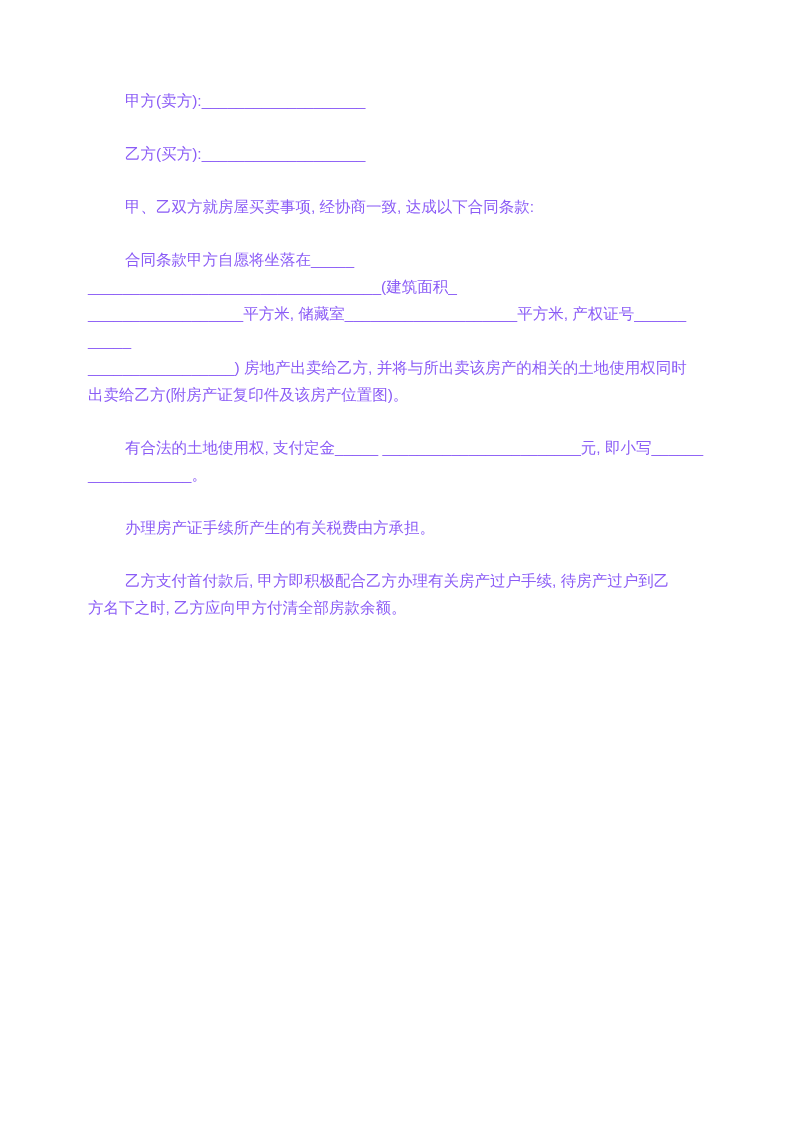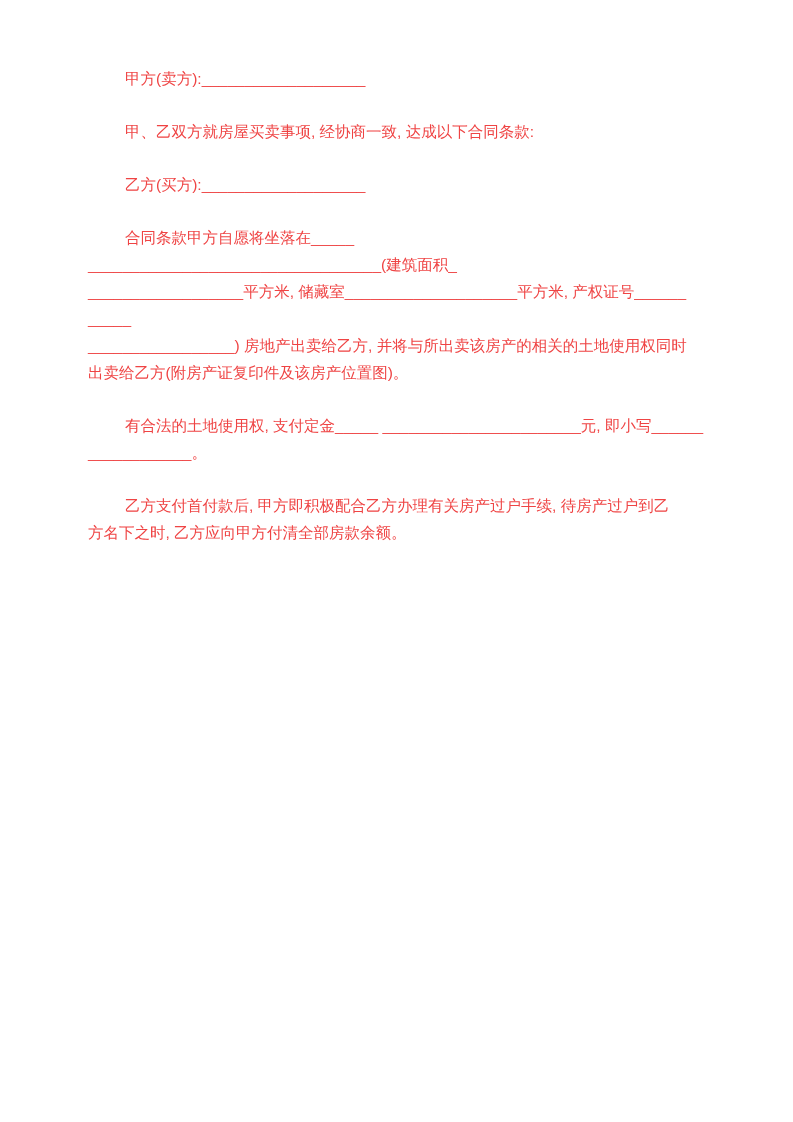--- a/index.html
+++ b/index.html
@@ -6,43 +6,44 @@
     margin: 0;
     padding: 0;
     background: #ffffff;
   }
   .page {
     position: relative;
     width: 793px;
     height: 1122px;
     box-sizing: border-box;
     background: #ffffff;
-    padding: 65px 87px 0 88px;
+    padding: 87px 87px 0 88px;
     overflow: hidden;
     font-family: "Liberation Sans", sans-serif;
     font-size: 15.5px;
     line-height: 27px;
-    color: #ef4444;
+    color: #8b5cf6;
   }
   .page p {
     margin: 0 0 26px 0;
     white-space: pre-wrap;
     word-break: keep-all;
     text-indent: 37px;
     letter-spacing: 0;
   }
 </style>
 </head>
 <body>
 
 <div class="page">
   <p>甲方(卖方):___________________</p>
+  <p>乙方(买方):___________________</p>
   <p>甲、乙双方就房屋买卖事项, 经协商一致, 达成以下合同条款:</p>
-  <p>乙方(买方):___________________</p>
   <p>合同条款甲方自愿将坐落在_____ __________________________________(建筑面积_
 __________________平方米, 储藏室____________________平方米, 产权证号______ _____
 _________________) 房地产出卖给乙方, 并将与所出卖该房产的相关的土地使用权同时
 出卖给乙方(附房产证复印件及该房产位置图)。</p>
   <p>有合法的土地使用权, 支付定金_____ _______________________元, 即小写______
 ____________。</p>
+  <p>办理房产证手续所产生的有关税费由方承担。</p>
   <p>乙方支付首付款后, 甲方即积极配合乙方办理有关房产过户手续, 待房产过户到乙
 方名下之时, 乙方应向甲方付清全部房款余额。</p>
 </div>
 
 </body></html>

